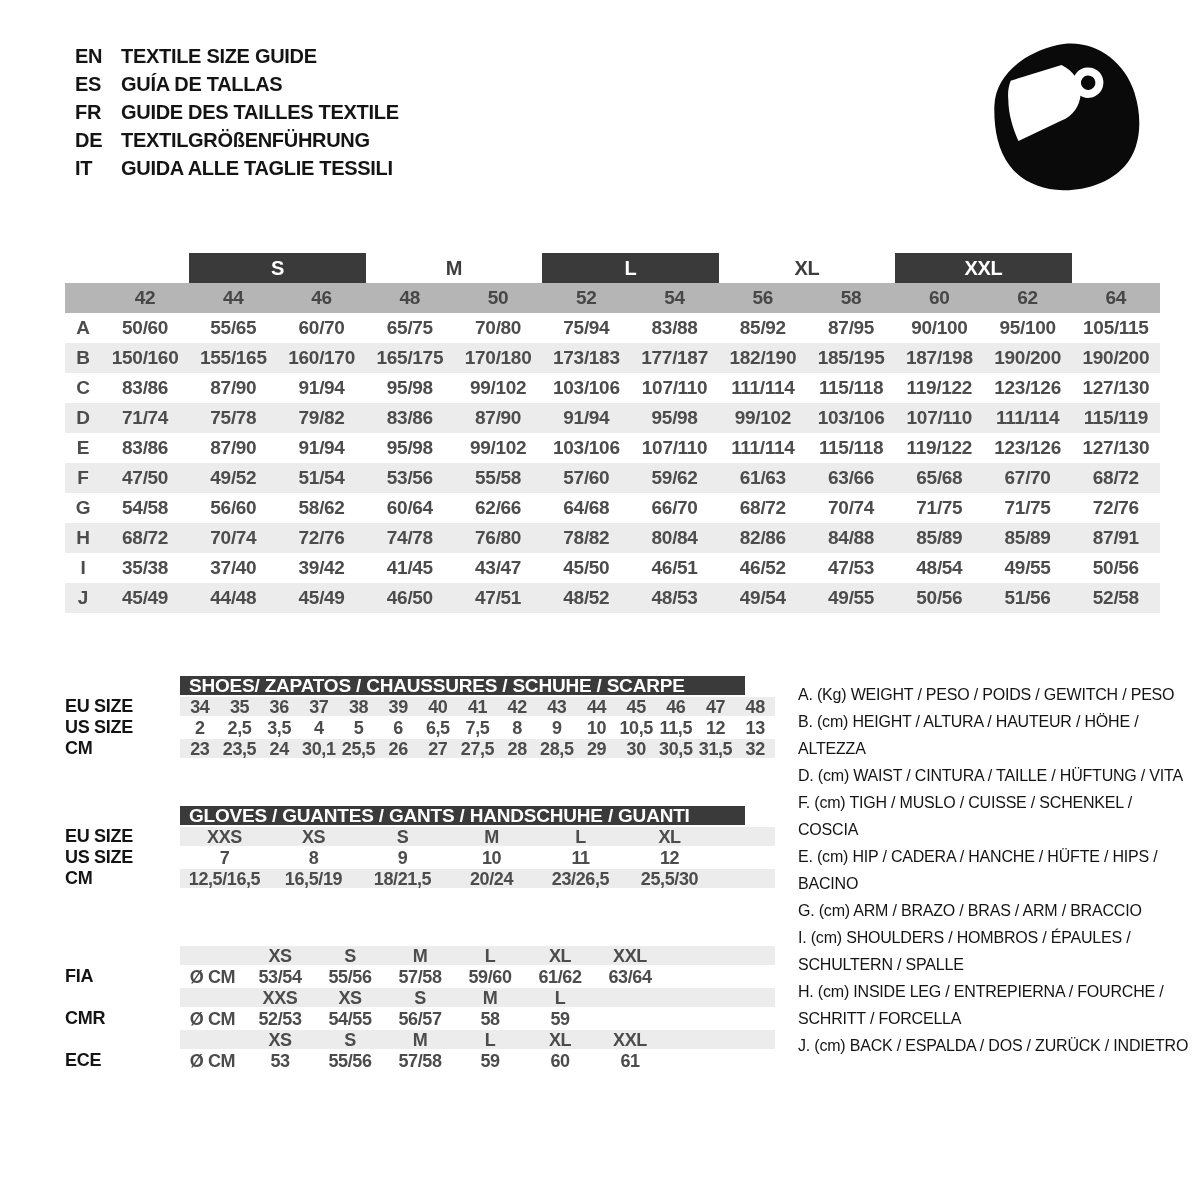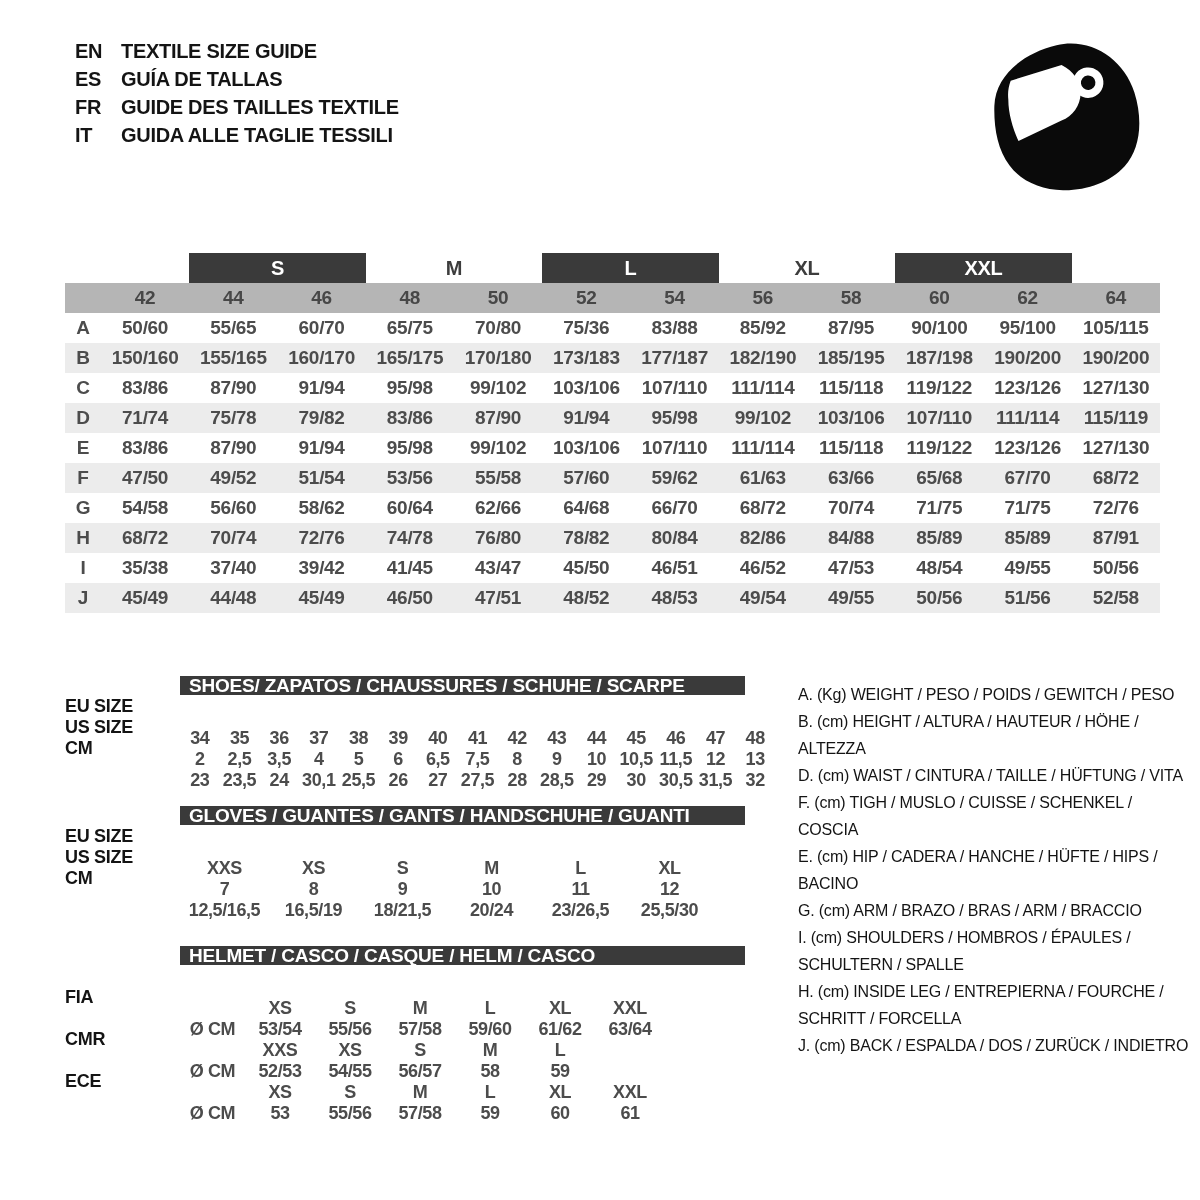--- a/index.html
+++ b/index.html
@@ -5,21 +5,21 @@
   html,body{margin:0;padding:0;background:#fff;}
   body{
     width:1200px;height:1200px;
     font-family:"Liberation Sans","DejaVu Sans",sans-serif;
     color:#141414;
   }
   .page{position:relative;width:1200px;height:1200px;overflow:hidden;background:#fff;}
 
   
   .langs{position:absolute;left:75px;top:40px;}
-  .lang-row{display:flex;height:28px;align-items:flex-start;font-weight:bold;font-size:20px;letter-spacing:-0.3px;}
+  .lang-row{display:flex;height:28px;align-items:flex-end;font-weight:bold;font-size:20px;letter-spacing:-0.3px;}
   .lang-code{width:46px;}
 
   
   .helmet-logo{position:absolute;left:980px;top:28px;width:174px;height:178px;}
   .icon-fill{fill:var(--ink,#0a0a0a);}
 
   
   .textile{position:absolute;left:65px;top:253px;width:1095px;}
   .trow{display:grid;grid-template-columns:36px repeat(12,1fr);align-items:center;height:30px;}
   .trow .cell{text-align:center;font-weight:bold;font-size:19px;color:var(--cellText,#4c4c4c);letter-spacing:-0.3px;white-space:nowrap;}
@@ -27,21 +27,21 @@
   .band .dark{background:var(--dark,#3a3a3a);color:#fff;height:30px;line-height:30px;}
   .nums{background:var(--numBand,#b5b5b5);}
   .nums .cell{color:#474747;}
   .data.alt{background:var(--stripe,#ececec);}
 
   
   .sec{position:absolute;left:65px;width:730px;}
   .sec-row{display:flex;height:19px;margin-bottom:2px;}
   .side{width:115px;display:flex;align-items:center;font-weight:bold;font-size:18px;letter-spacing:-0.3px;}
   .bar{width:556px;background:var(--dark,#3a3a3a);color:#fff;display:flex;align-items:center;padding-left:9px;font-weight:bold;font-size:19px;letter-spacing:-0.2px;white-space:nowrap;}
-  .bandrow{width:595px;display:flex;align-items:center;margin-top:31px;}
+  .bandrow{width:595px;display:flex;align-items:center;}
   .bandrow.shaded{background:var(--stripe,#ececec);}
   .mgrid{display:grid;align-items:center;height:100%;}
   .mcell{text-align:center;font-weight:bold;font-size:18px;color:var(--cellText,#4c4c4c);letter-spacing:-0.4px;white-space:nowrap;}
   .g15{width:595px;grid-template-columns:repeat(15,1fr);}
   .g6{width:534px;grid-template-columns:repeat(6,89px);}
   .g7{width:485px;grid-template-columns:65px repeat(6,70px);}
   .sec-shoes{top:676px;}
   .sec-gloves{top:806px;}
   .sec-helmet{top:946px;}
 
@@ -59,20 +59,24 @@
         <div class="lang-code">EN</div>
         <div class="lang-label">TEXTILE SIZE GUIDE</div>
       </div>
       <div class="lang-row">
         <div class="lang-code">ES</div>
         <div class="lang-label">GUÍA DE TALLAS</div>
       </div>
       <div class="lang-row">
         <div class="lang-code">FR</div>
         <div class="lang-label">GUIDE DES TAILLES TEXTILE</div>
+      </div>
+      <div class="lang-row">
+        <div class="lang-code">DE</div>
+        <div class="lang-label">TEXTILGRÖßENFÜHRUNG</div>
       </div>
       <div class="lang-row">
         <div class="lang-code">IT</div>
         <div class="lang-label">GUIDA ALLE TAGLIE TESSILI</div>
       </div>
     </div>
 
   <div class="helmet-logo">
     <svg viewBox="0 0 120 120" width="174" height="178">
       <g transform="rotate(-6 60 60)">
@@ -110,21 +114,21 @@
         <div class="cell">62</div>
         <div class="cell">64</div>
       </div>
       <div class="trow data">
         <div class="cell rowkey">A</div>
         <div class="cell">50/60</div>
         <div class="cell">55/65</div>
         <div class="cell">60/70</div>
         <div class="cell">65/75</div>
         <div class="cell">70/80</div>
-        <div class="cell">75/36</div>
+        <div class="cell">75/94</div>
         <div class="cell">83/88</div>
         <div class="cell">85/92</div>
         <div class="cell">87/95</div>
         <div class="cell">90/100</div>
         <div class="cell">95/100</div>
         <div class="cell">105/115</div>
       </div>
       <div class="trow data alt">
         <div class="cell rowkey">B</div>
         <div class="cell">150/160</div>
@@ -375,24 +379,20 @@
             <div class="mcell">18/21,5</div>
             <div class="mcell">20/24</div>
             <div class="mcell">23/26,5</div>
             <div class="mcell">25,5/30</div>
           </div>
         </div>
       </div>
     </section>
 
   <section class="sec sec-helmet">
-    <div class="sec-row">
-      <div class="side"></div>
-      <div class="bar">HELMET / CASCO / CASQUE / HELM / CASCO</div>
-    </div>
   <div class="sec-row">
         <div class="side"></div>
         <div class="bandrow shaded">
           <div class="mgrid g7">
             <div class="mcell"></div>
             <div class="mcell">XS</div>
             <div class="mcell">S</div>
             <div class="mcell">M</div>
             <div class="mcell">L</div>
             <div class="mcell">XL</div>

